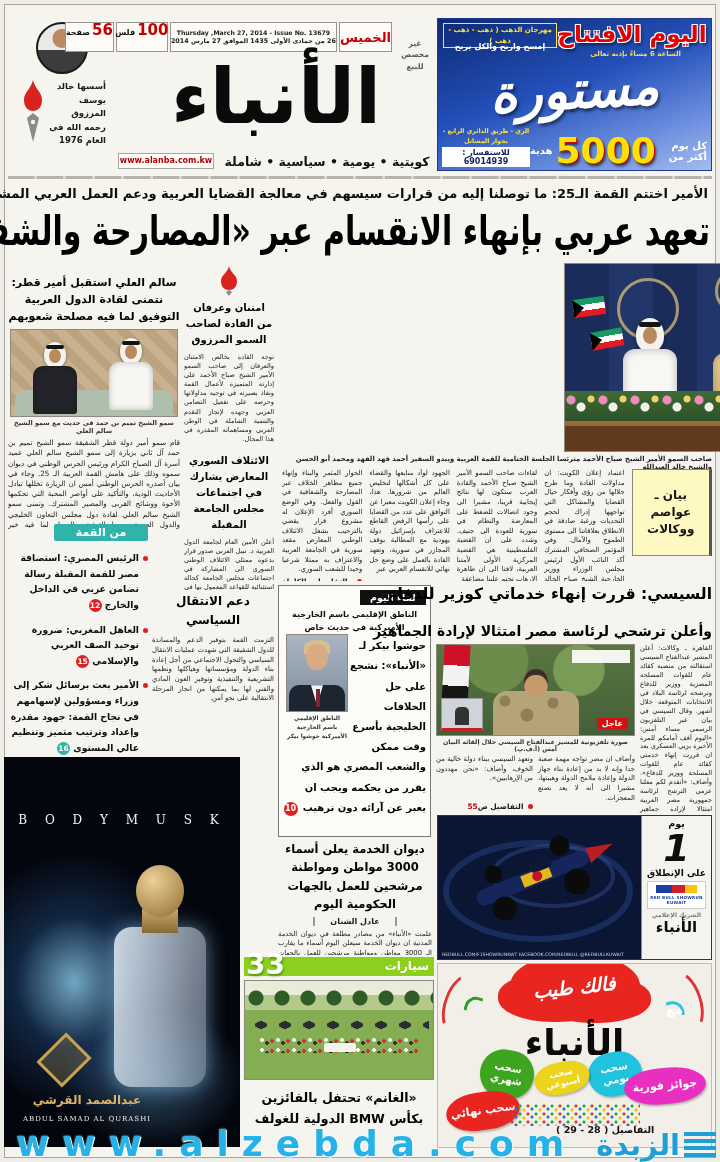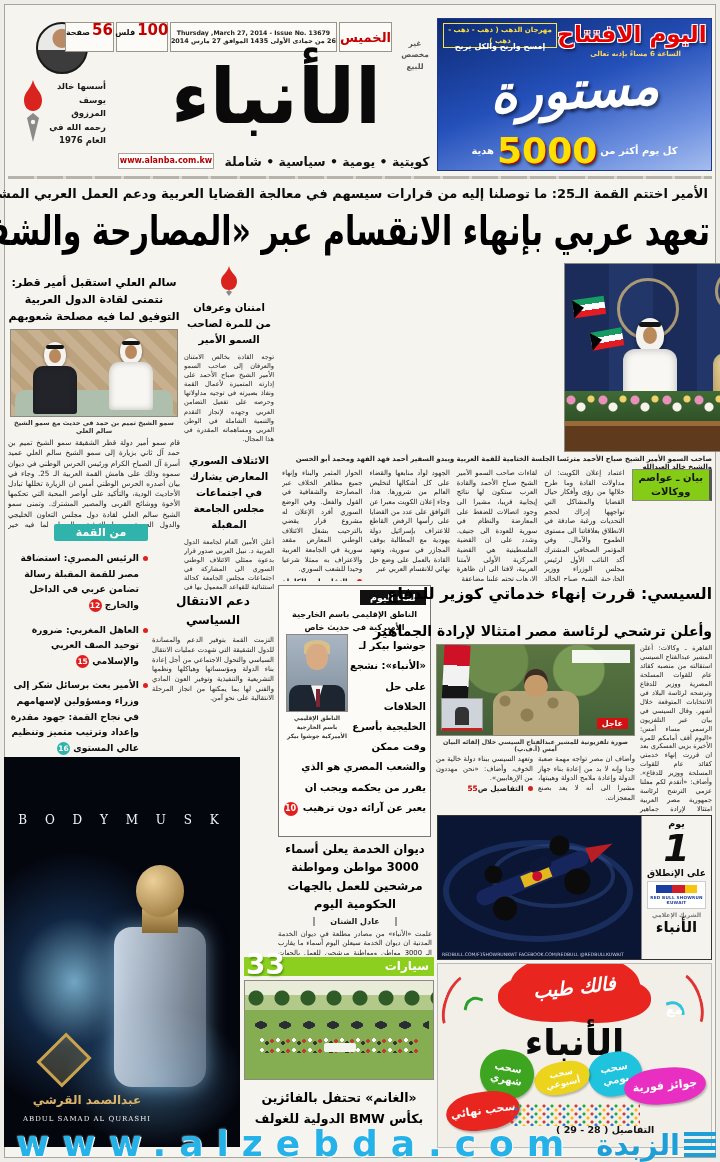--- a/index.html
+++ b/index.html
@@ -86,22 +86,22 @@
                        radial-gradient(circle at 16px 16px,#f5f2ea 4px,transparent 5px),
                        radial-gradient(circle at 26px 8px,#f0d26a 3px,transparent 4px),
                        linear-gradient(#3f6b35,#2f5128);background-size:32px 30px,32px 30px,32px 30px,100% 100%;}
   .sp-desk{position:absolute;left:0;right:0;bottom:0;height:30px;
            background:linear-gradient(180deg,#9a6a38 0 18%,#5f3a1d 18%);}
   .sum-cap{left:278px;top:455px;width:434px;font-size:6.8px;font-weight:bold;color:#222;text-align:right;}
 
   
   .wire{left:282px;top:469px;width:430px;height:112px;display:flex;direction:rtl;gap:7px;overflow:hidden;}
   .wire .wcol{flex:1;font-size:6.8px;line-height:1.42;text-align:justify;color:#161616;}
-  .wlabel{border:1px solid #8c887e;border-right:3px solid #555;background:#84cc16;font-size:10px;
-          font-weight:bold;text-align:center;padding:1px 0;margin-bottom:3px;}
+  .wlabel{border:1px solid #8c887e;border-right:3px solid #555;background:#fef9c3;font-size:12px;
+          font-weight:bold;text-align:center;padding:17px 0;margin-bottom:3px;}
   .wdet{font-weight:bold;font-size:7.4px;margin-top:2px;color:#111;}
   .dot-i{display:inline-block;width:5px;height:5px;border-radius:50%;background:#d81f1f;margin-left:2px;}
 
   
   .qatar{left:8px;top:266px;width:172px;height:256px;overflow:hidden;margin-top:8px;}
   .q-h{font-size:11px;font-weight:bold;text-align:center;line-height:1.55;color:#000;}
   .q-photo{margin:4px 2px 0;height:88px;background:repeating-linear-gradient(45deg,#c8b190 0 9px,#bda37d 9px 18px);}
   .q-sofa{position:absolute;left:4px;right:4px;bottom:0;height:26px;background:#aebfae;border-radius:10px 10px 0 0;}
   .mp{position:absolute;width:44px;height:72px;}
   .mp-gh{position:absolute;left:11px;top:0;width:22px;height:26px;background:#f4f3f0;border-radius:50% 50% 45% 45%;
@@ -175,21 +175,21 @@
   .s-head{position:absolute;left:50%;transform:translateX(-50%);bottom:38px;width:24px;height:28px;
           background:#c69b6b;border-radius:45%;box-shadow:inset 0 6px 0 #3a2e24;}
   .s-badge{position:absolute;right:6px;bottom:6px;background:#d41111;color:#fff;font-size:8px;
            font-weight:bold;padding:1px 5px;}
   .s-inset{position:absolute;left:4px;bottom:4px;width:40px;height:29px;background:#cfd4da;
            border:1px solid #999;border-bottom:3px solid #c22222;}
   .s-inset-fig{position:absolute;left:13px;bottom:3px;width:14px;height:18px;background:#333;border-radius:5px 5px 0 0;}
   .s-cap{font-size:6.2px;font-weight:bold;text-align:center;margin-top:2px;color:#333;}
   .s-cols{display:flex;direction:rtl;gap:5px;margin-top:3px;}
   .s-cols .sc{flex:1;font-size:6.8px;line-height:1.42;text-align:justify;color:#1a1a1a;}
-  .s-det{font-weight:bold;font-size:7.4px;margin-top:0;}
+  .s-det{font-weight:bold;font-size:7.4px;margin-top:18px;}
 
   
   .civil{left:278px;top:840px;width:154px;height:115px;overflow:hidden;}
   .c-h{font-size:11.5px;font-weight:bold;text-align:center;line-height:1.6;color:#000;}
   .c-by{width:80px;margin:3px auto 0;font-size:8px;font-weight:bold;text-align:center;color:#222;
         border-left:2px solid #999;border-right:2px solid #999;}
   .c-body{font-size:6.8px;line-height:1.4;text-align:justify;color:#1a1a1a;margin-top:4px;}
 
   
   .cars{left:244px;top:957px;width:190px;}
@@ -324,20 +324,24 @@
     <div class="ma-time">الساعة 6 مساءً بإذنه تعالى</div>
     <div class="ma-fest">مهرجان الذهب ( ذهب - ذهب - ذهب )</div>
     <div class="ma-slogan">إمسح واربح والكل يربح</div>
     <div class="ma-brand">مستورة</div>
     <div class="ma-bottom">
       <div class="ma-gift">
         <span class="ma-gp">كل يوم أكثر من</span>
         <span class="ma-gn">5000</span>
         <span class="ma-gp">هدية</span>
       </div>
+      <div class="ma-contact">
+        <div class="ma-addr">الري - طريق الدائري الرابع - بجوار المشاتل</div>
+        <div class="ma-phone">للاستفسار : 69014939</div>
+      </div>
     </div>
   </div>
 
   <div class="abs hrule"></div>
 
   <div class="abs kicker">الأمير اختتم القمة الـ25: ما توصلنا إليه من قرارات سيسهم في معالجة القضايا العربية ودعم العمل العربي المشترك</div>
   <div class="abs headline">تعهد عربي بإنهاء الانقسام عبر «المصارحة والشفافية»</div>
 
   <div class="abs summit ph">
     <div class="kw-flag" style="left:8px;top:34px;transform:rotate(-8deg);"></div>
@@ -400,21 +404,21 @@
 
   </div>
 
   <div class="abs midcol">
     <div class="mc-logo">
       <svg width="22" height="30" viewBox="0 0 22 30">
         <path d="M11 0 C12.5 7 19 9 19 15 C19 21 15.5 24 11 24 C6.5 24 3 21 3 15 C3 9 9.5 7 11 0Z" fill="#d8231f"></path>
         <path d="M11 24 L14 26 L11 30 L8 26Z" fill="#8a8a8a"></path>
       </svg>
     </div>
-    <div class="mc-h">امتنان وعرفان من للمرة لصاحب السمو الأمير</div>
+    <div class="mc-h">امتنان وعرفان من القادة لصاحب السمو المرزوق</div>
     <div class="mc-body">توجه القادة بخالص الامتنان والعرفان إلى صاحب السمو الأمير الشيخ صباح الأحمد على إدارته المتميزة لأعمال القمة ونفاذ بصيرته في توجيه مداولاتها وحرصه على تفعيل التضامن العربي وجهده لإنجاز التقدم والتنمية الشاملة في الوطن العربي ومساهماته المقدرة في هذا المجال.</div>
     <div class="mc-h" style="margin-top:9px;">الائتلاف السوري المعارض يشارك في اجتماعات مجلس الجامعة المقبلة</div>
     <div class="mc-body">أعلن الأمين العام لجامعة الدول العربية د. نبيل العربي صدور قرار بدعوة ممثلي الائتلاف الوطني السوري الى المشاركة في اجتماعات مجلس الجامعة كحالة استثنائية للقواعد المعمول بها في الجامعة اعتبارا من الدورة العادية المقبلة للمجلس في سبتمبر 2014.</div>
   </div>
 
   <div class="abs sbox">
     <div class="sbox-h">من القمة</div>
     <div class="sbox-item">
       <span class="sdot"></span>
       <span>الرئيس المصري: استضافة مصر للقمة المقبلة رسالة تضامن عربي في الداخل والخارج</span>

